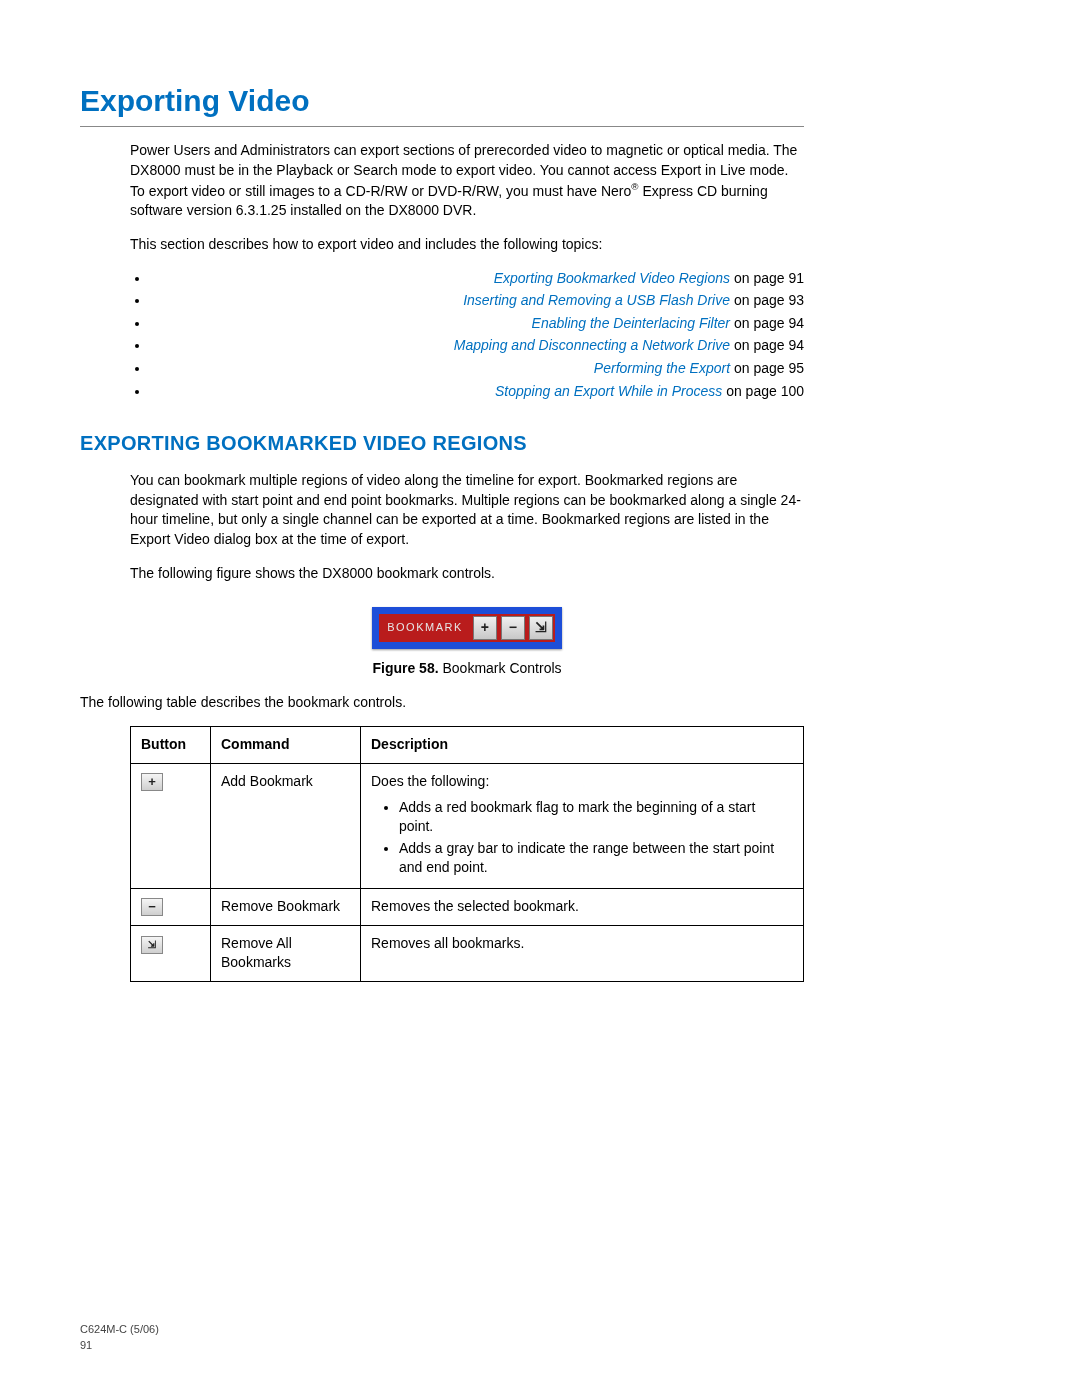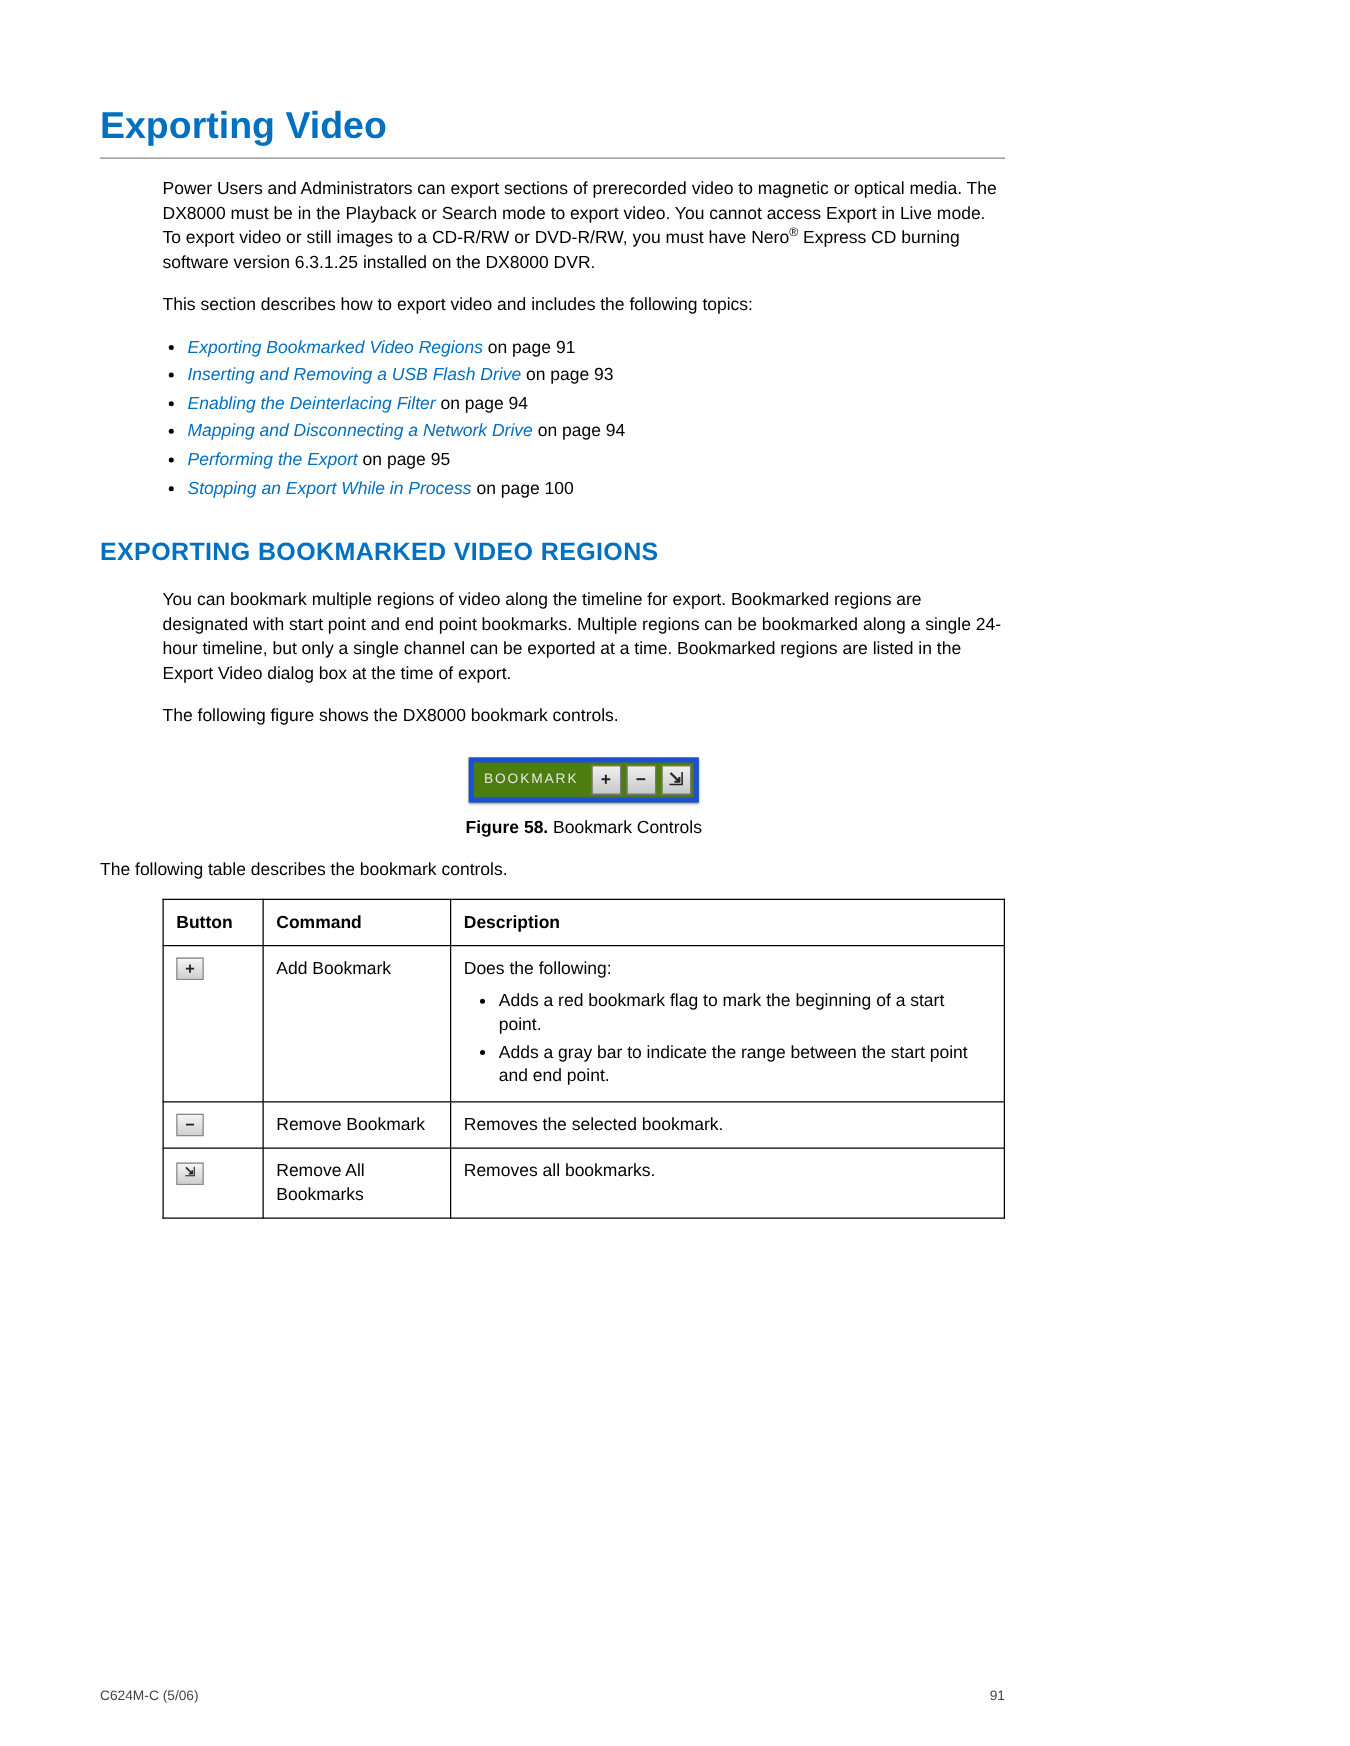--- a/index.html
+++ b/index.html
@@ -32,20 +32,21 @@
     margin: 14px 0;
   }
   sup { font-size: 0.7em; }
   ul.topic-list {
     list-style: disc;
     padding-left: 20px;
     margin: 12px 0;
   }
   ul.topic-list li {
     margin: 3px 0;
+    text-align: right;
   }
   .link {
     color: #0070c0;
     font-style: italic;
     cursor: pointer;
   }
   .section-heading {
     color: #0070c0;
     font-size: 20px;
     font-weight: bold;
@@ -55,22 +56,22 @@
   .centered {
     text-align: center;
   }
   .bookmark-widget {
     display: inline-block;
     margin-top: 10px;
   }
   .bm-strip {
     display: inline-flex;
     align-items: stretch;
-    border: 4px solid #1d4ed8;
-    background: #4d7c0f;
+    border: 7px solid #1d4ed8;
+    background: #b91c1c;
     box-shadow: 0 1px 2px rgba(0,0,0,0.4);
   }
   .bm-label {
     color: #e6e6e6;
     font-size: 11px;
     letter-spacing: 1.5px;
     padding: 4px 8px;
     display: flex;
     align-items: center;
   }
@@ -127,27 +128,28 @@
     color: #222;
   }
   ul.desc-list {
     list-style: disc;
     padding-left: 28px;
     margin: 6px 0 2px 0;
   }
   ul.desc-list li { margin: 2px 0; }
   .footer {
     position: absolute;
-    bottom: 32px;
+    bottom: 44px;
     left: 80px;
     right: 80px;
     display: flex;
     justify-content: space-between;
     font-size: 11px;
     color: #444;
+    flex-direction: column;
   }
 </style>
 </head>
 <body>
 
 <div class="page">
 
   <h1 class="title">Exporting Video</h1>
 
   <div class="body-indent">

